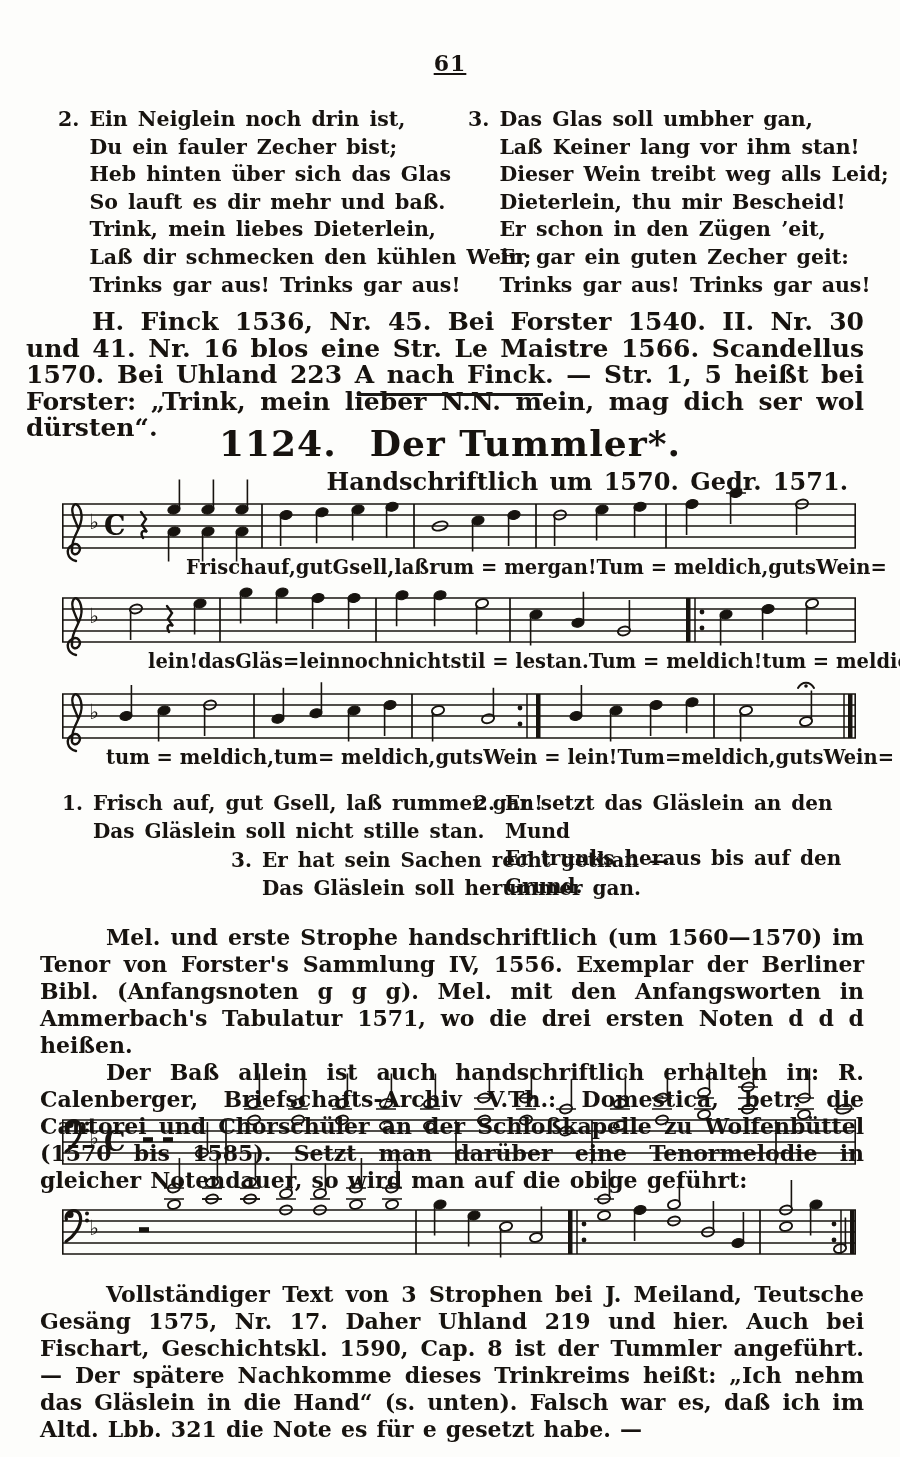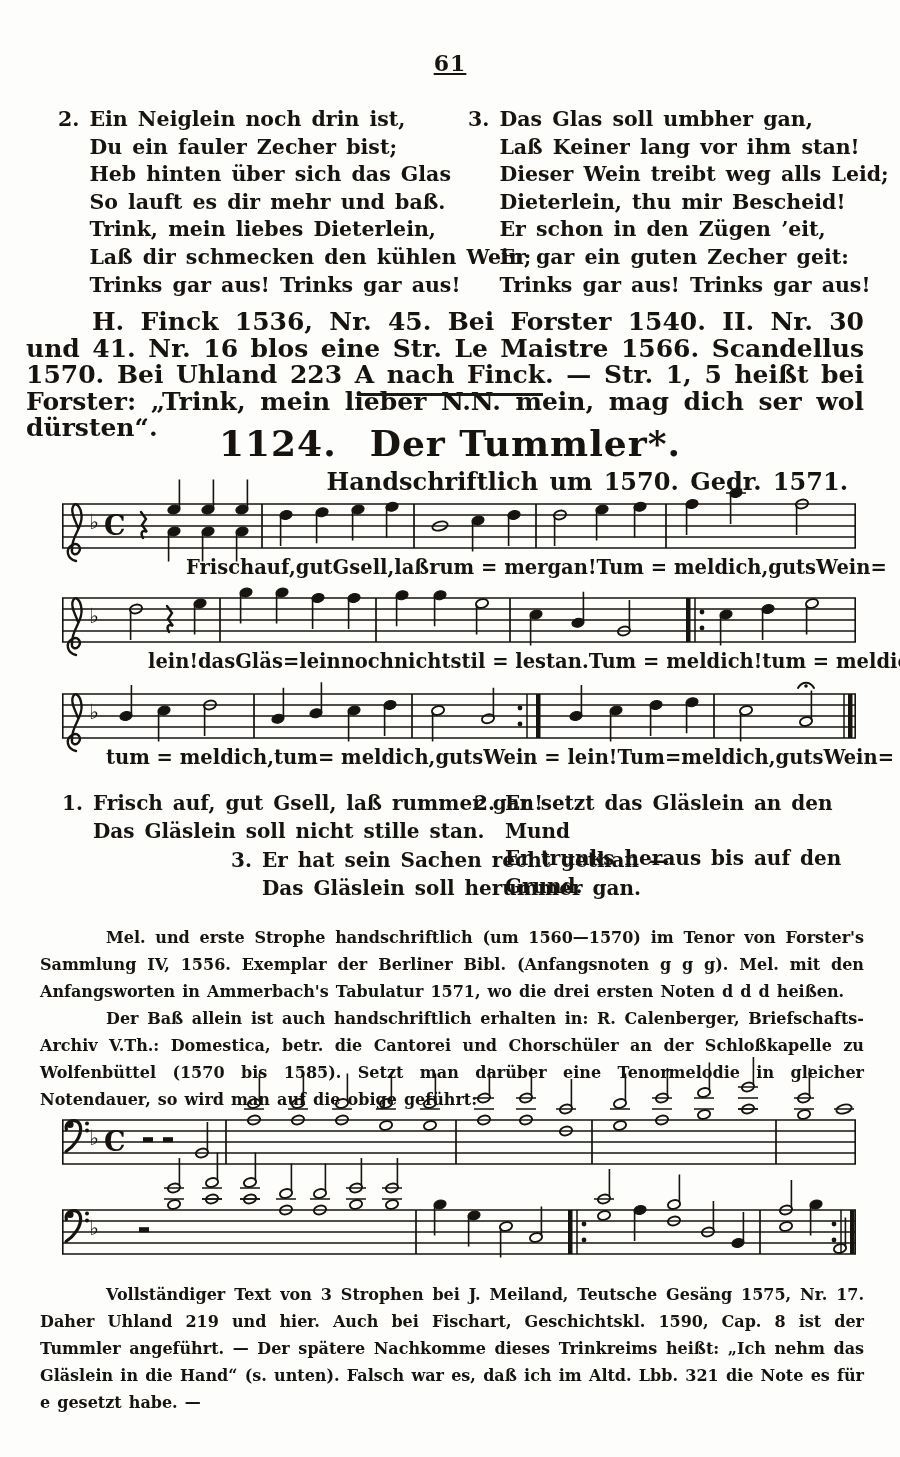--- a/index.html
+++ b/index.html
@@ -29,21 +29,21 @@
   .lyr{position:absolute;display:flex;justify-content:space-between;
     font-size:19.5px;font-weight:bold;white-space:nowrap;}
   #ly1{top:556px;left:186px;right:44px;}
   #ly2{top:650px;left:112px;right:44px;margin-left:36px;}
   #ly3{top:746px;left:106px;right:56px;}
   .midv{position:absolute;font-size:20px;line-height:27.5px;font-weight:bold;word-spacing:3px;}
   #mv1{left:62px;top:790px;}
   #mv2{left:474px;top:790px;}
   #mv3{left:0;right:0;top:847px;display:flex;justify-content:center;}
   .notesblock{position:absolute;top:924px;left:40px;right:36px;}
-  .notesblock p, .closing p{margin:0;font-size:16px;line-height:27px;font-weight:bold;
+  .notesblock p, .closing p{margin:0;font-size:22px;line-height:27px;font-weight:bold;
     text-align:justify;text-indent:66px;word-spacing:1.5px;}
   .closing{position:absolute;top:1281px;left:40px;right:36px;}
 </style>
 </head>
 <body>
 
 <div class="pagenum">61</div>
 
 <div class="vcol1 verse">
   <div class="vrow">

